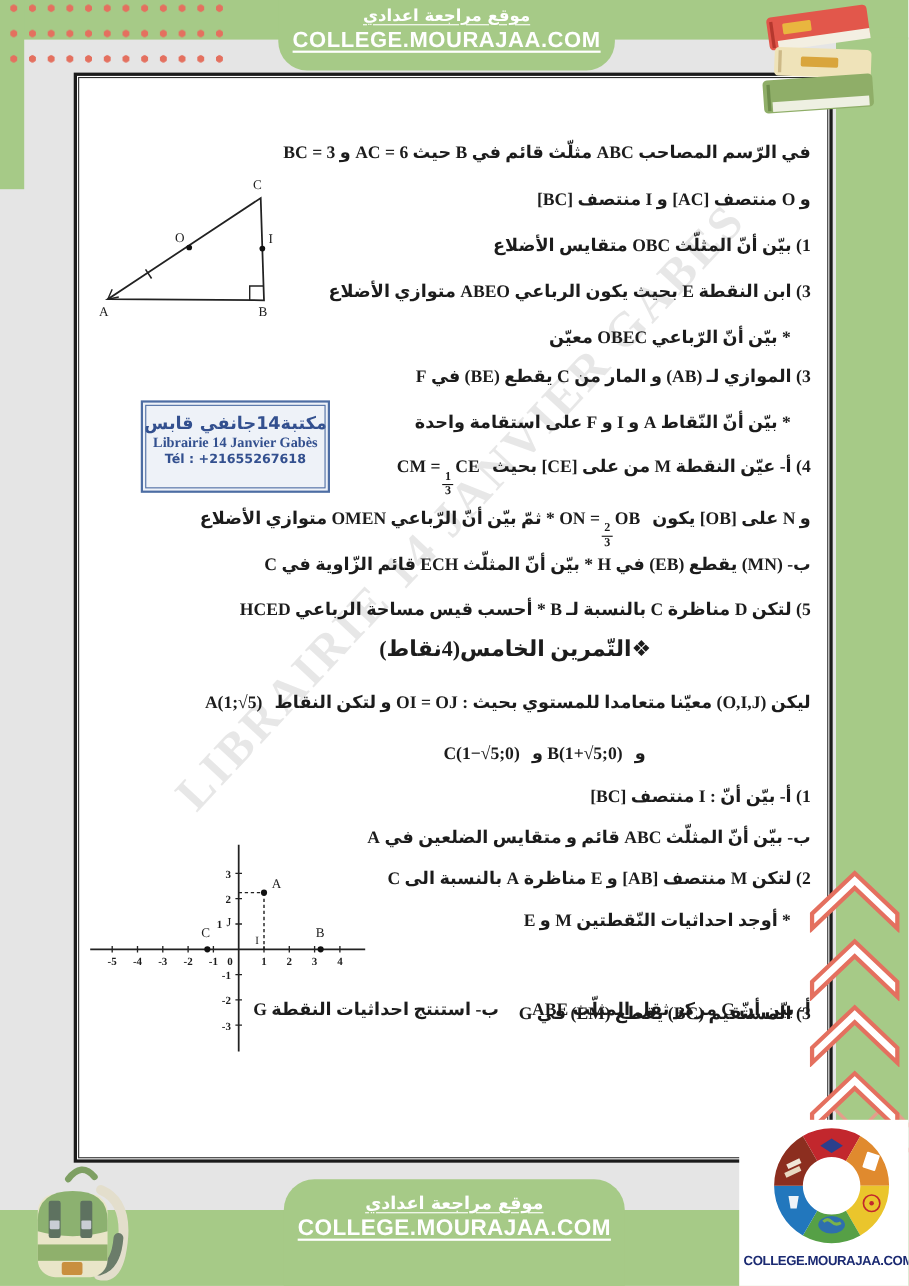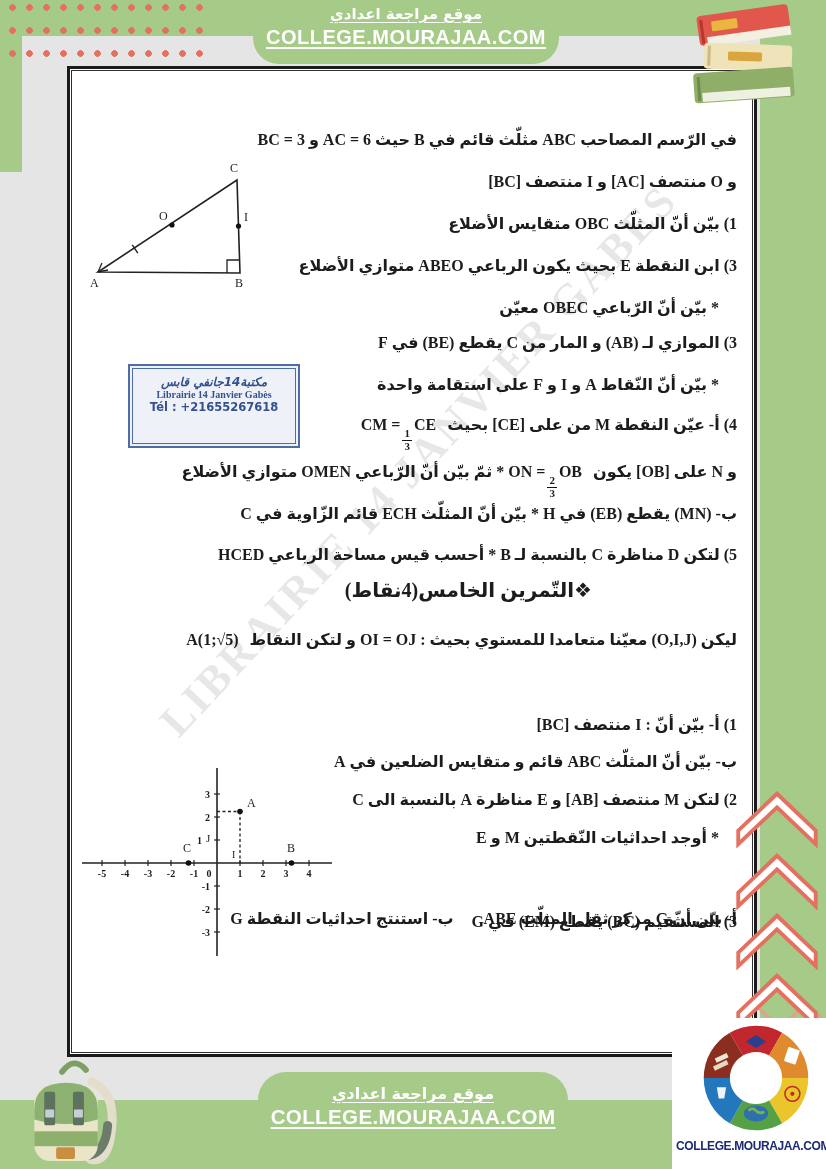--- a/index.html
+++ b/index.html
@@ -45,22 +45,22 @@
         font-weight:700;margin-right:7px;}
   .frac{display:inline-flex;flex-direction:column;line-height:1.05;font-size:11px;text-align:center;
         vertical-align:-7px;margin:0 2px;}
   .frac .num{border-bottom:1.3px solid #111;padding:0 2px;}
   .ex-title{font-size:20px;}
 
   
   .stamp{position:absolute;left:128px;top:364px;width:168px;height:80px;background:#eef2f8;
          border:2px solid #4d6da3;z-index:3;text-align:center;color:#33508f;}
   .stamp::after{content:"";position:absolute;inset:2px;border:1.5px solid #4d6da3;pointer-events:none;}
-  .stamp-ar{margin-top:9px;font-size:12px;font-weight:700;font-style:italic;}
-  .stamp-fr{font-size:10px;font-weight:700;font-family:"Liberation Serif",serif;}
+  .stamp-ar{margin-top:9px;font-size:16px;font-weight:700;}
+  .stamp-fr{font-size:13px;font-weight:700;font-family:"Liberation Serif",serif;}
   .stamp-tel{font-size:11.5px;font-weight:700;}
 
   
   .fig{position:absolute;z-index:2;}
   svg text{font-family:"Liberation Serif",serif;fill:#1c1c1c;}
 
   .chev{position:absolute;left:729px;width:96px;height:62px;z-index:4;}
   .diamond{position:absolute;width:30px;height:30px;border:3px solid rgba(238,150,140,.85);
            transform:rotate(45deg);z-index:3;}
 
@@ -134,20 +134,26 @@
     </div>
 
     <div class="tl" style="top:502px">ب- (MN) يقطع (EB) في H * بيّن أنّ المثلّث ECH قائم الزّاوية في C</div>
     <div class="tl" style="top:543px">5) لتكن D مناظرة C بالنسبة لـ B * أحسب قيس مساحة الرباعي HCED</div>
 
     <div class="tl ex-title" style="top:578px;right:145px">❖التّمرين الخامس(4نقاط)</div>
 
     <div class="tl" style="top:628px">
       <span>ليكن (O,I,J) معيّنا متعامدا للمستوي بحيث : OI = OJ و لتكن النقاط</span>
       <span class="math">A(1;√5)</span>
+    </div>
+    <div class="tl" style="top:674px;right:150px">
+      <span>و</span>
+      <span class="math">B(1+√5;0)</span>
+      <span>و</span>
+      <span class="math">C(1−√5;0)</span>
     </div>
     <div class="tl" style="top:713px">1) أ- بيّن أنّ : I منتصف [BC]</div>
     <div class="tl" style="top:750px">ب- بيّن أنّ المثلّث ABC قائم و متقايس الضلعين في A</div>
     <div class="tl" style="top:788px">2) لتكن M منتصف [AB] و E مناظرة A بالنسبة الى C</div>
     <div class="tl" style="top:826px;right:18px">* أوجد احداثيات النّقطتين M و E</div>
     <div class="tl" style="top:910px">3) المستقيم (BC) يقطع (EM) في G</div>
     <div class="tl" style="top:907px">
       <span>أ- بيّن أنّ G مركز ثقل المثلّث ABE</span>
       <span style="display:inline-block;width:22px"></span>
       <span>ب- استنتج احداثيات النقطة G</span>

